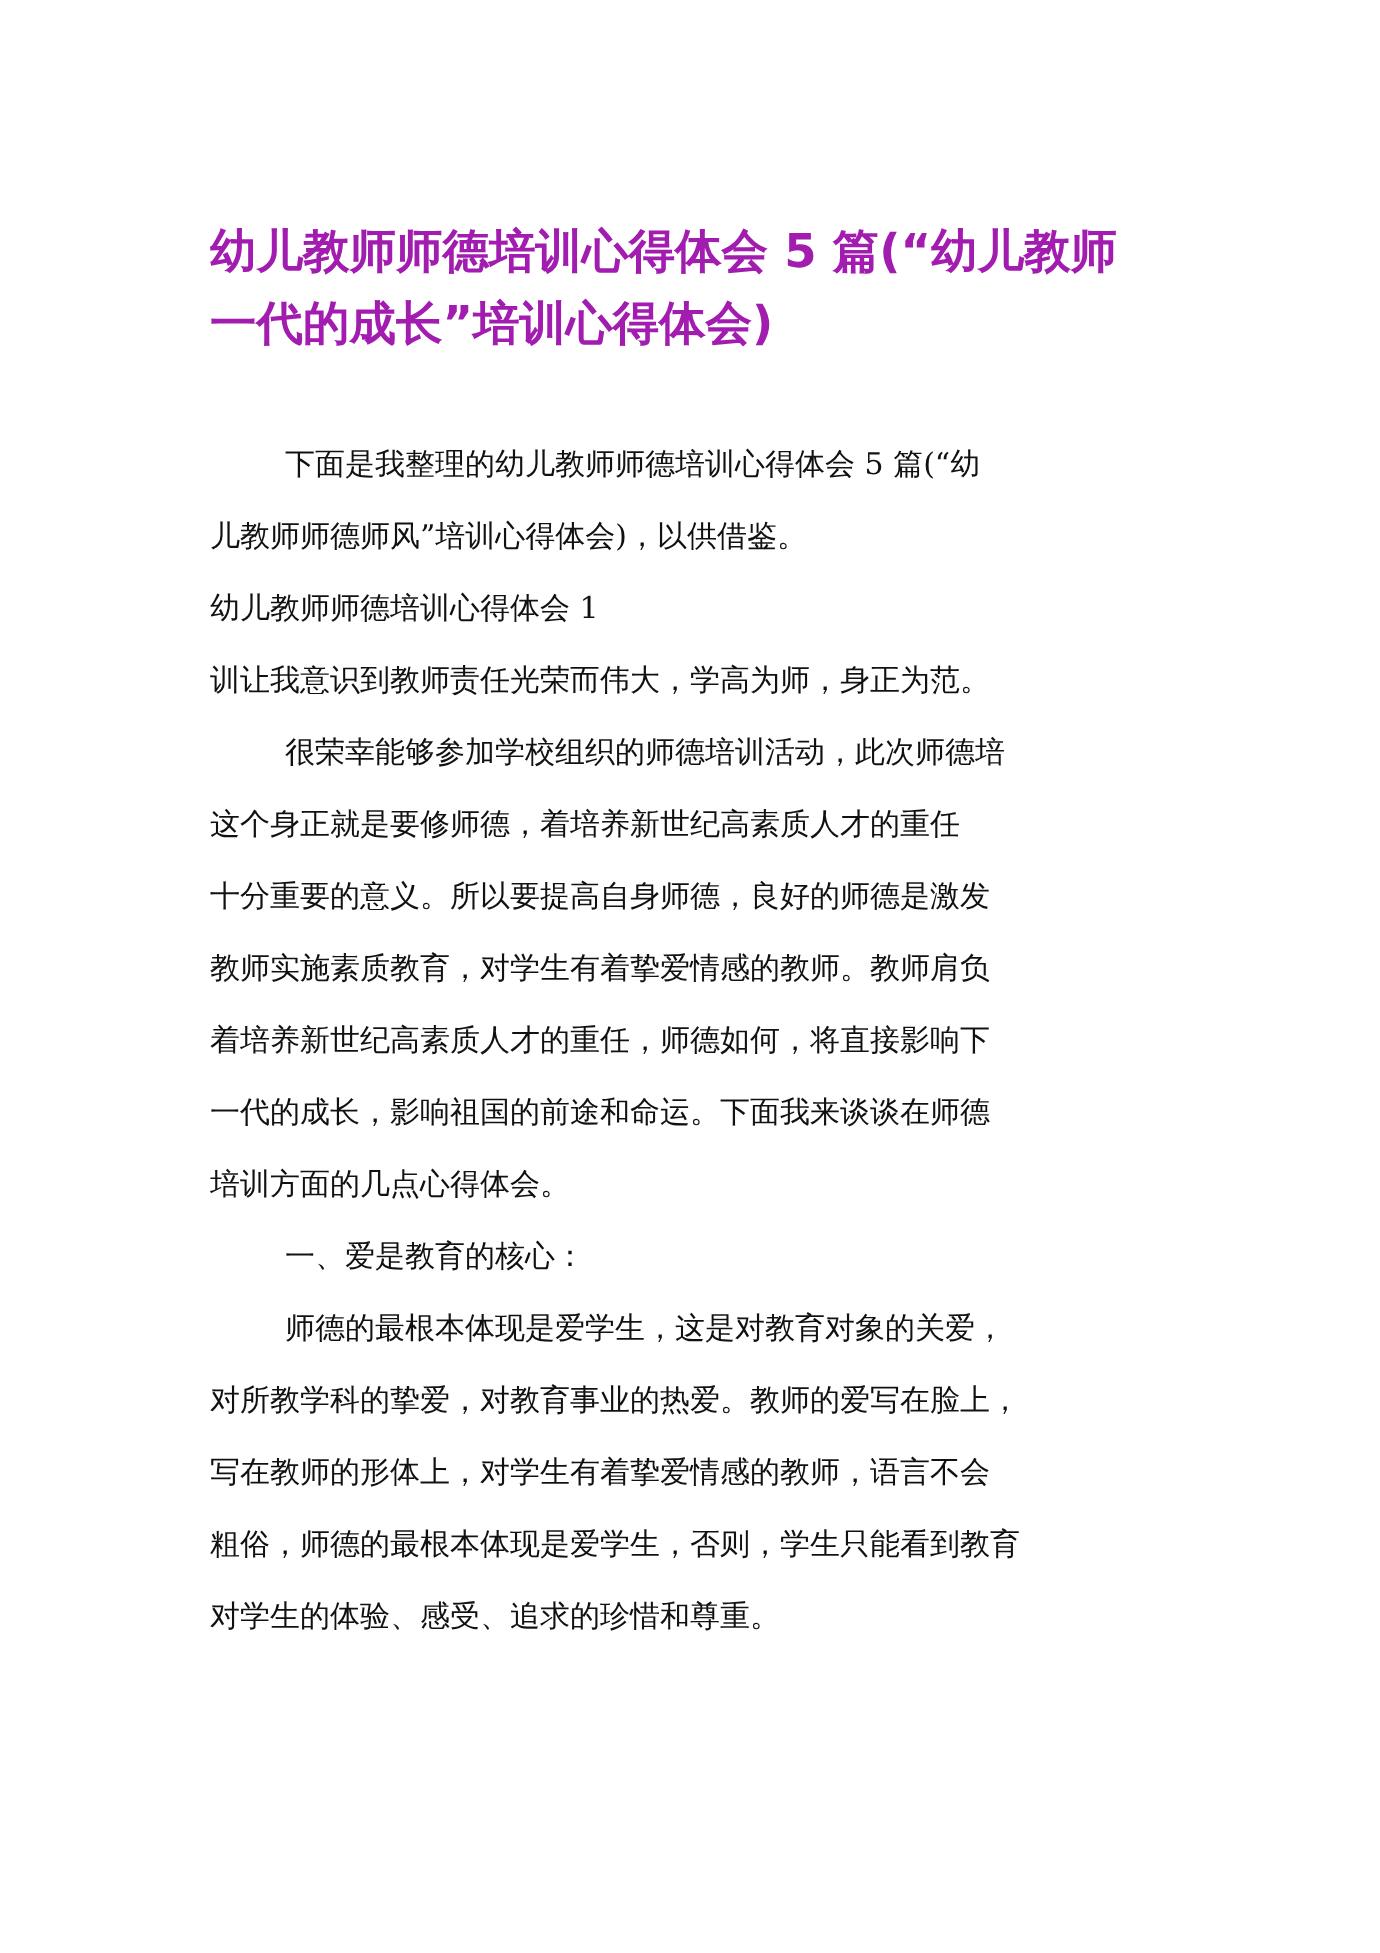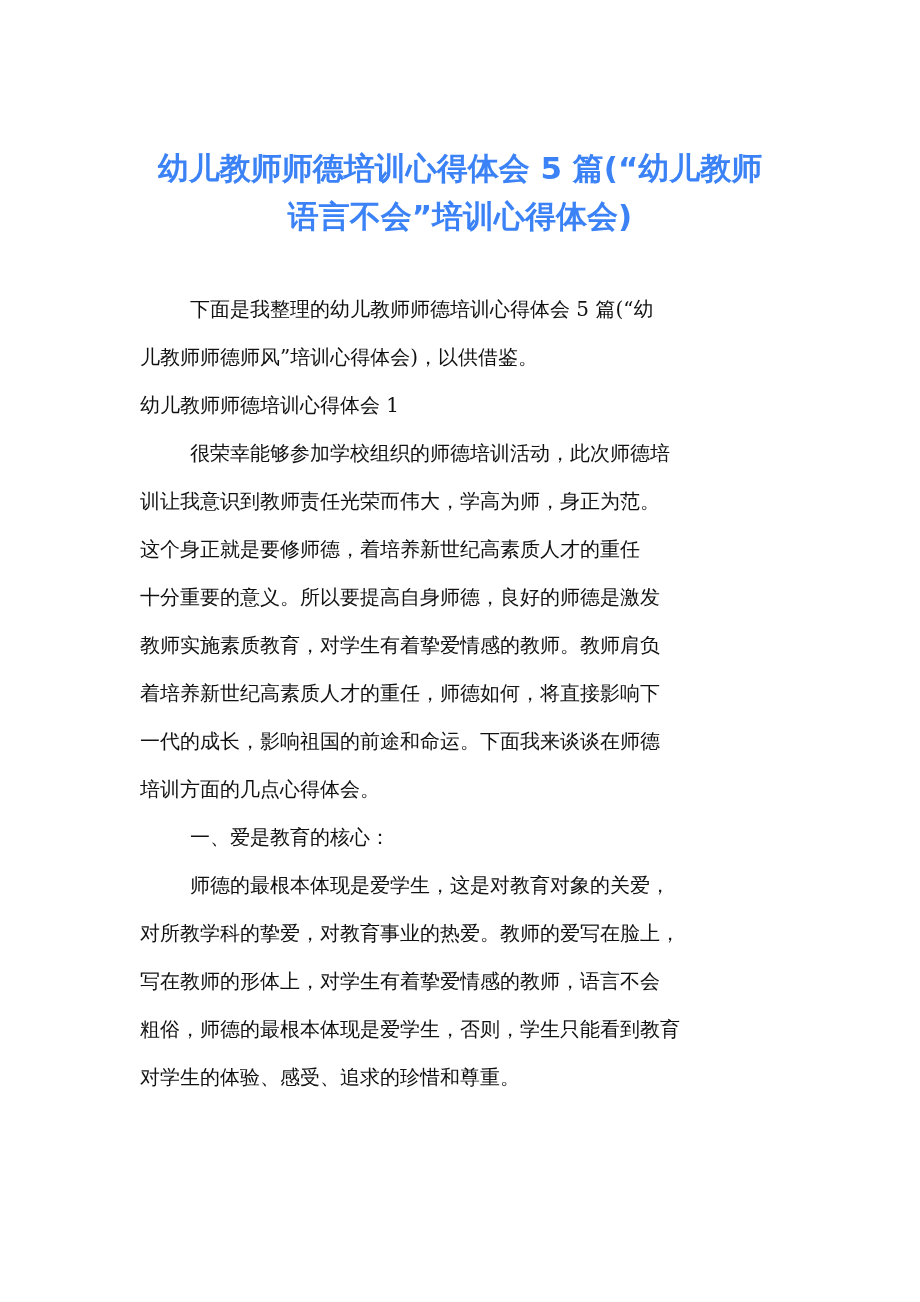--- a/index.html
+++ b/index.html
@@ -20,27 +20,26 @@
       top: 0;
       width: 920px;
       height: 1302px;
       background: #ffffff;
     }
     .title {
       position: absolute;
       left: 140px;
       top: 142px;
       width: 640px;
-      text-align: center;
       font-family: "DejaVu Sans", "Liberation Sans", sans-serif;
       font-weight: bold;
       font-size: 31px;
       line-height: 52px;
       letter-spacing: 0px;
-      color: #3b82f6;
+      color: #a21caf;
     }
     .title .line {
       display: block;
       white-space: nowrap;
     }
     .body {
       position: absolute;
       left: 140px;
       top: 285px;
       width: 650px;
@@ -58,34 +57,34 @@
       padding-left: 50px;
     }
   </style>
 </head>
 <body>
 
 <div class="page">
 
   <div class="title">
     <span class="line">幼儿教师师德培训心得体会 5 篇(“幼儿教师</span>
-    <span class="line">语言不会”培训心得体会)</span>
+    <span class="line">一代的成长”培训心得体会)</span>
   </div>
 
   <div class="body">
     <div>
       <span class="line indent">下面是我整理的幼儿教师师德培训心得体会 5 篇(“幼</span>
       <span class="line">儿教师师德师风”培训心得体会)，以供借鉴。</span>
     </div>
 
     <span class="line">幼儿教师师德培训心得体会 1</span>
 
     <div>
+      <span class="line">训让我意识到教师责任光荣而伟大，学高为师，身正为范。</span>
       <span class="line indent">很荣幸能够参加学校组织的师德培训活动，此次师德培</span>
-      <span class="line">训让我意识到教师责任光荣而伟大，学高为师，身正为范。</span>
       <span class="line">这个身正就是要修师德，着培养新世纪高素质人才的重任</span>
       <span class="line">十分重要的意义。所以要提高自身师德，良好的师德是激发</span>
       <span class="line">教师实施素质教育，对学生有着挚爱情感的教师。教师肩负</span>
       <span class="line">着培养新世纪高素质人才的重任，师德如何，将直接影响下</span>
       <span class="line">一代的成长，影响祖国的前途和命运。下面我来谈谈在师德</span>
       <span class="line">培训方面的几点心得体会。</span>
     </div>
 
     <span class="line indent">一、爱是教育的核心：</span>
 

